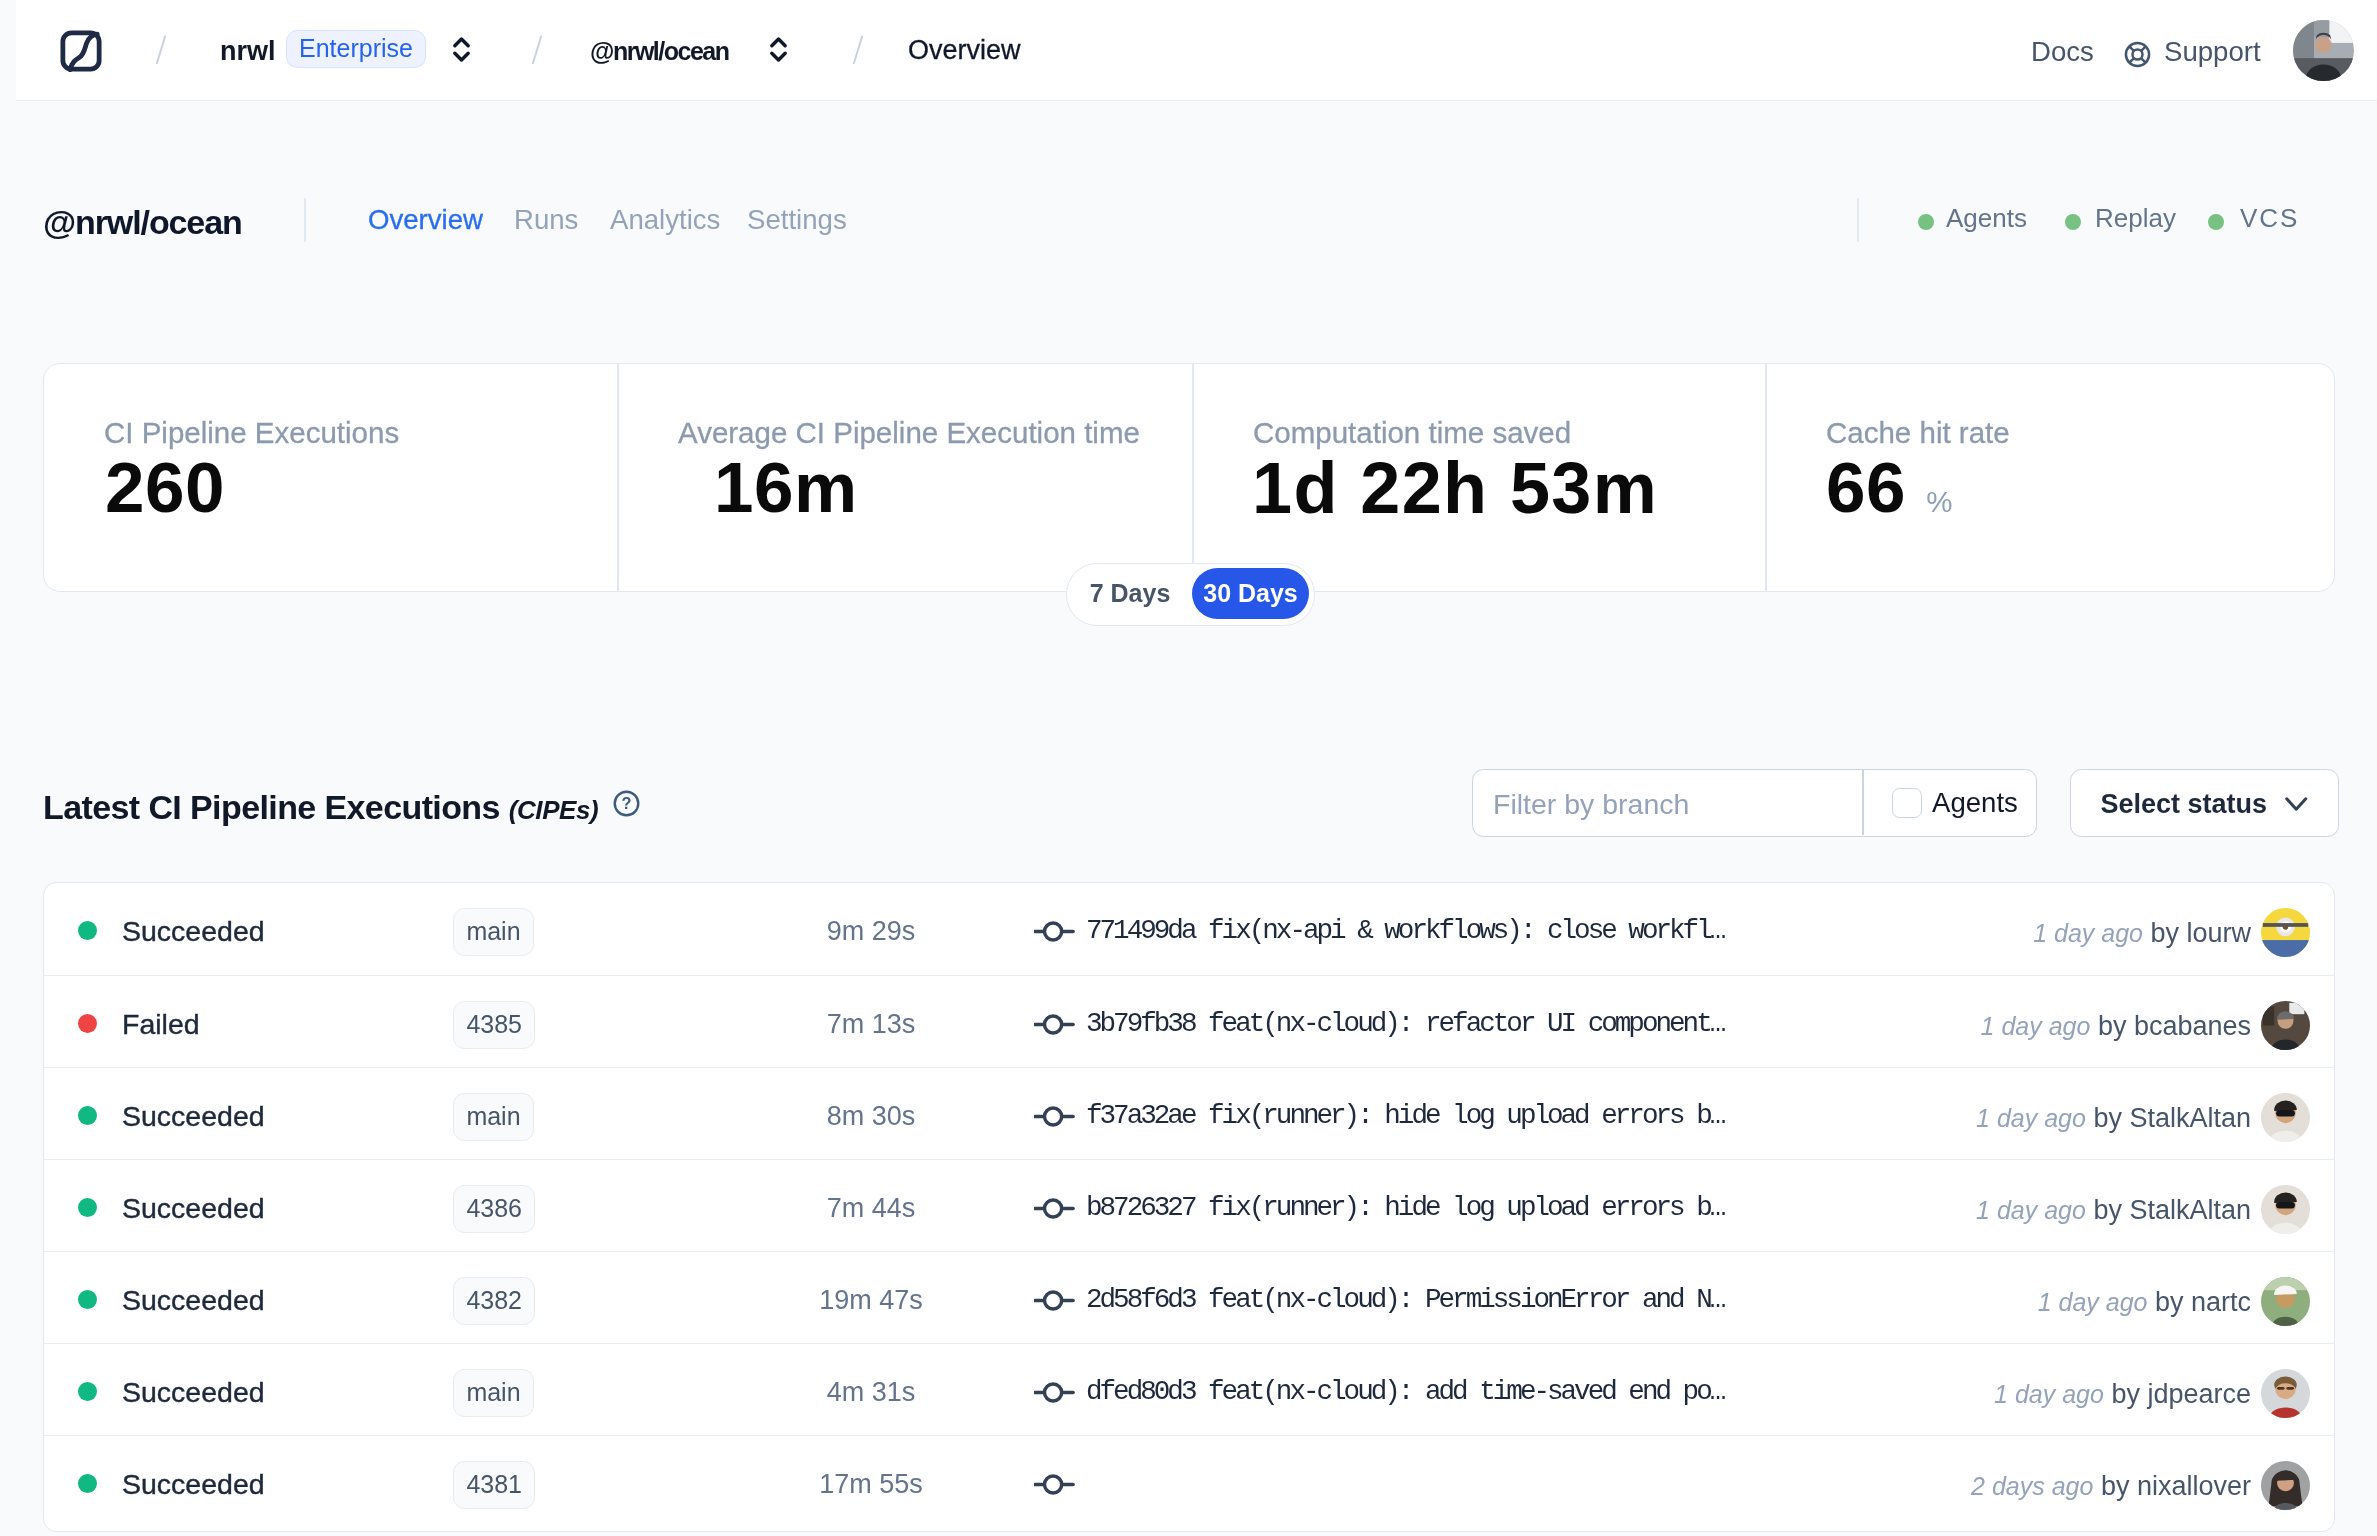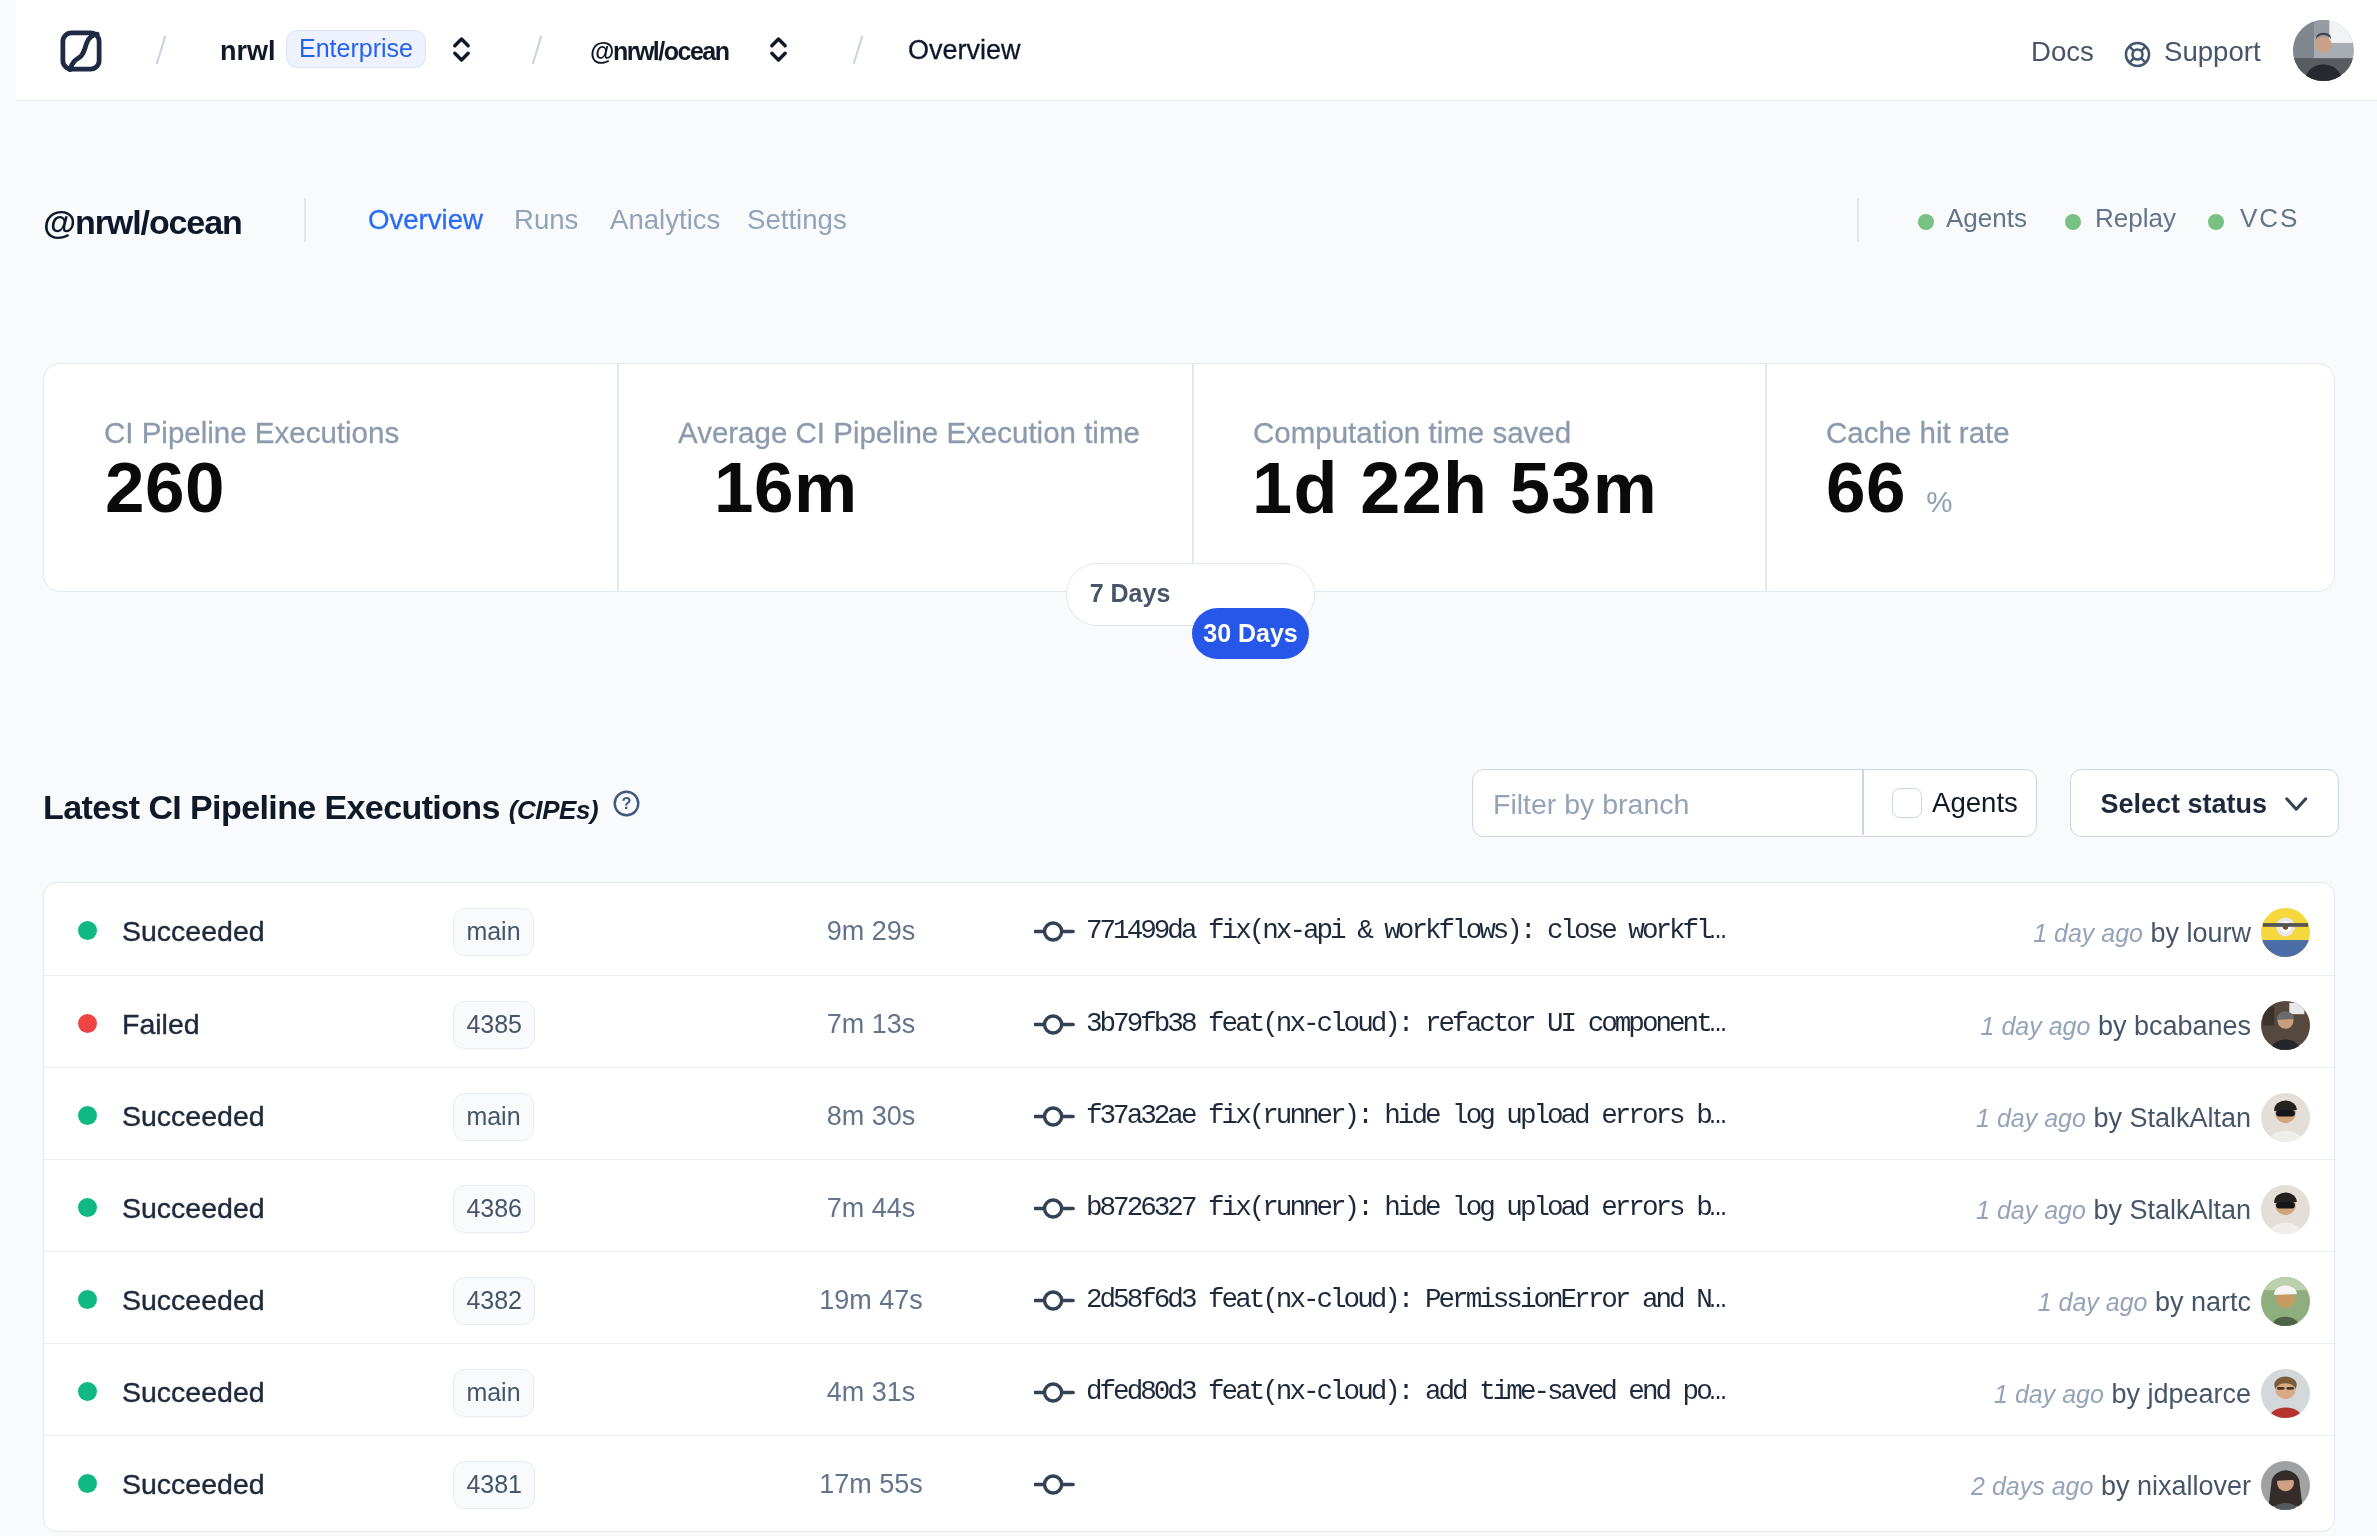--- a/index.html
+++ b/index.html
@@ -24,21 +24,21 @@
 .statuslbl { position:absolute; top:203px; font-size:26px; line-height:30px; color:#64748b; }
 .gdot { position:absolute; top:214px; width:16px; height:16px; border-radius:50%; background:#77c282; }
 
 .stats { position:absolute; left:43px; top:363px; width:2292px; height:229px; background:#fff; border:1.9px solid #e2e8f0; border-radius:17px; }
 .scol-div { position:absolute; top:363px; width:1.9px; height:229px; background:#e2e8f0; }
 .slabel { position:absolute; top:416px; font-size:29.5px; color:#8c9aad; line-height:34px; -webkit-text-stroke:0.3px #8c9aad; }
 .snum { position:absolute; top:450px; font-size:71px; font-weight:700; color:#0a0a0a; line-height:76px; letter-spacing:0.5px; }
 .spct { font-size:29.5px; font-weight:400; color:#8ea0b4; letter-spacing:0; }
 .pill-wrap { position:absolute; left:1066px; top:563px; width:249px; height:63px; background:#fff; border:1.9px solid #e2e8f0; border-radius:31px; }
 .pill-7 { position:absolute; left:0; top:0; width:126px; height:59px; text-align:center; line-height:59px; font-size:25px; font-weight:700; color:#475569; }
-.pill-30 { position:absolute; left:125px; top:3.8px; width:117px; height:51px; background:#2657e9; border-radius:26px; text-align:center; line-height:51px; font-size:25px; font-weight:700; color:#fff;margin-top:40px; }
+.pill-30 { position:absolute; left:125px; top:3.8px; width:117px; height:51px; background:#2657e9; border-radius:26px; text-align:center; line-height:51px; font-size:25px; font-weight:700; color:#fff; }
 
 .sec-h { left:43px; top:787px; font-size:34px; font-weight:700; color:#111827; letter-spacing:-0.6px; line-height:40px; }
 .sec-h i { font-size:26px; letter-spacing:-0.4px; }
 .filter-box { position:absolute; left:1472px; top:769px; width:565px; height:68px; background:#fff; border:1.9px solid #cbd5e1; border-radius:11.4px; }
 .fb-ph { position:absolute; left:20px; top:17px; font-size:28.5px; color:#94a3b8; line-height:34px; }
 .fb-div { position:absolute; left:389px; top:0; width:1.9px; height:65px; background:#cbd5e1; }
 .fb-check { position:absolute; left:419px; top:18px; width:29.5px; height:29.5px; border:1.9px solid #cbd5e1; border-radius:7.6px; background:#fff; }
 .fb-exact { position:absolute; left:459px; top:16px; font-size:27.6px; color:#111827; line-height:34px; }
 .select-box { position:absolute; left:2070px; top:769px; width:269px; height:68px; background:#fff; border:1.9px solid #cbd5e1; border-radius:11.4px; }
 .sb-txt { position:absolute; left:29.5px; top:17px; font-size:27px; font-weight:700; color:#1e293b; line-height:34px; }

